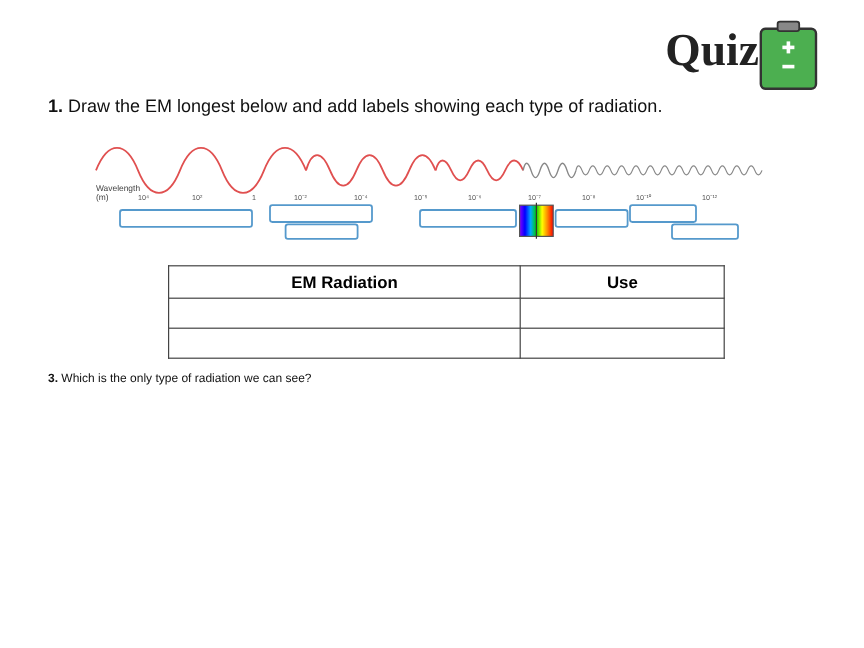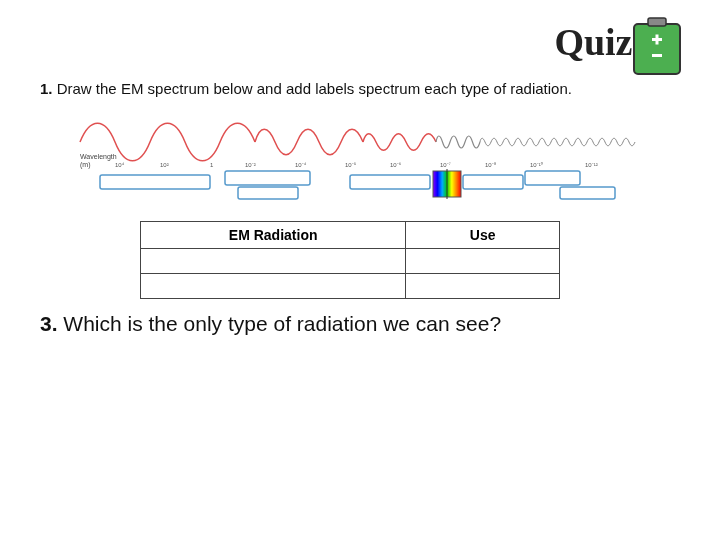--- a/index.html
+++ b/index.html
@@ -61,42 +61,42 @@
 
     
     .table-container {
       margin-left: 100px;
       margin-top: 4px;
       margin-bottom: 10px;
     }
 
     table {
       border-collapse: collapse;
-      width: 420px;
+      width: 464px;
     }
 
     table th {
       border: 1.5px solid #444;
       padding: 5px 30px;
       text-align: center;
       font-size: 14px;
       font-weight: bold;
       background: #fff;
     }
 
     table td {
       border: 1.5px solid #444;
       padding: 12px 30px;
       text-align: center;
       font-size: 14px;
     }
 
     .q3, .q4 {
       margin-top: 8px;
-      font-size: 21px;
+      font-size: 10px;
       line-height: 1.4;
       color: #111;
     }
   </style>
 </head>
 <body>
 
 <div class="page">
 
   <div class="battery-icon">
@@ -112,21 +112,21 @@
       <rect x="22" y="38" width="10" height="3" fill="white"></rect>
     </svg>
   </div>
 
   <div class="title-area">
     <span class="title">Quiz 13</span>
   </div>
 
   <div class="question">
     <span class="question-num">1.</span>
-    <span>Draw the EM spectrum below and add labels spectrum each type of radiation.</span>
+    <span>Draw the EM longest below and add labels showing each type of radiation.</span>
   </div>
 
   <div class="spectrum-diagram">
     <svg width="580" height="100" viewBox="0 0 580 100">
 
       <path d="M10,35 C20,10 35,10 45,35 C55,60 70,60 80,35 C90,10 105,10 115,35 C125,60 140,60 150,35 C160,10 175,10 185,35" fill="none" stroke="#e05050" stroke-width="1.5"></path>
 
       <path d="M185,35 C190,18 198,18 205,35 C212,52 220,52 227,35 C234,18 242,18 249,35 C256,52 264,52 271,35 C278,18 286,18 293,35" fill="none" stroke="#e05050" stroke-width="1.5"></path>
 
       <path d="M293,35 C296,24 301,24 306,35 C311,46 316,46 321,35 C326,24 331,24 336,35 C341,46 346,46 351,35 C356,24 361,24 366,35" fill="none" stroke="#e05050" stroke-width="1.5"></path>

